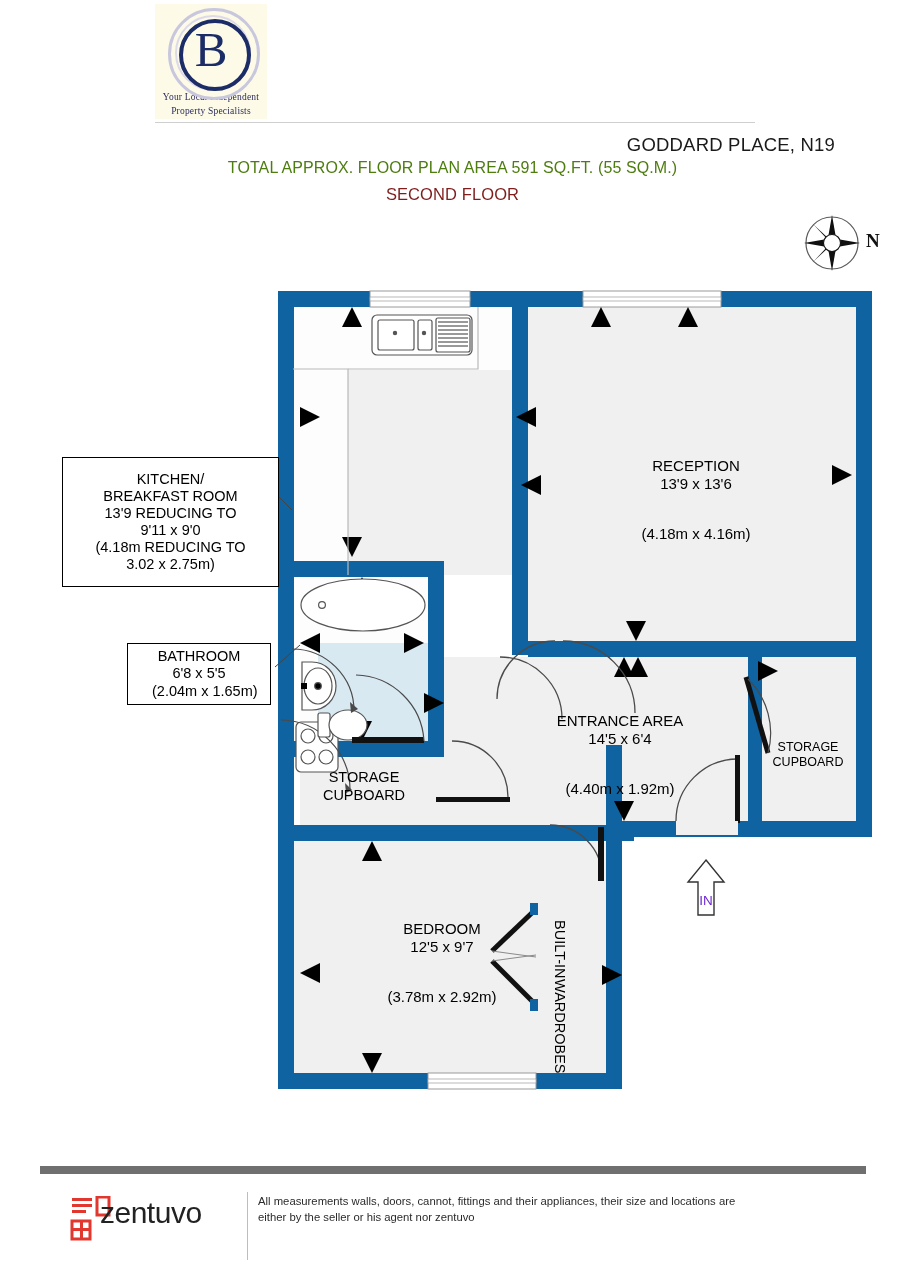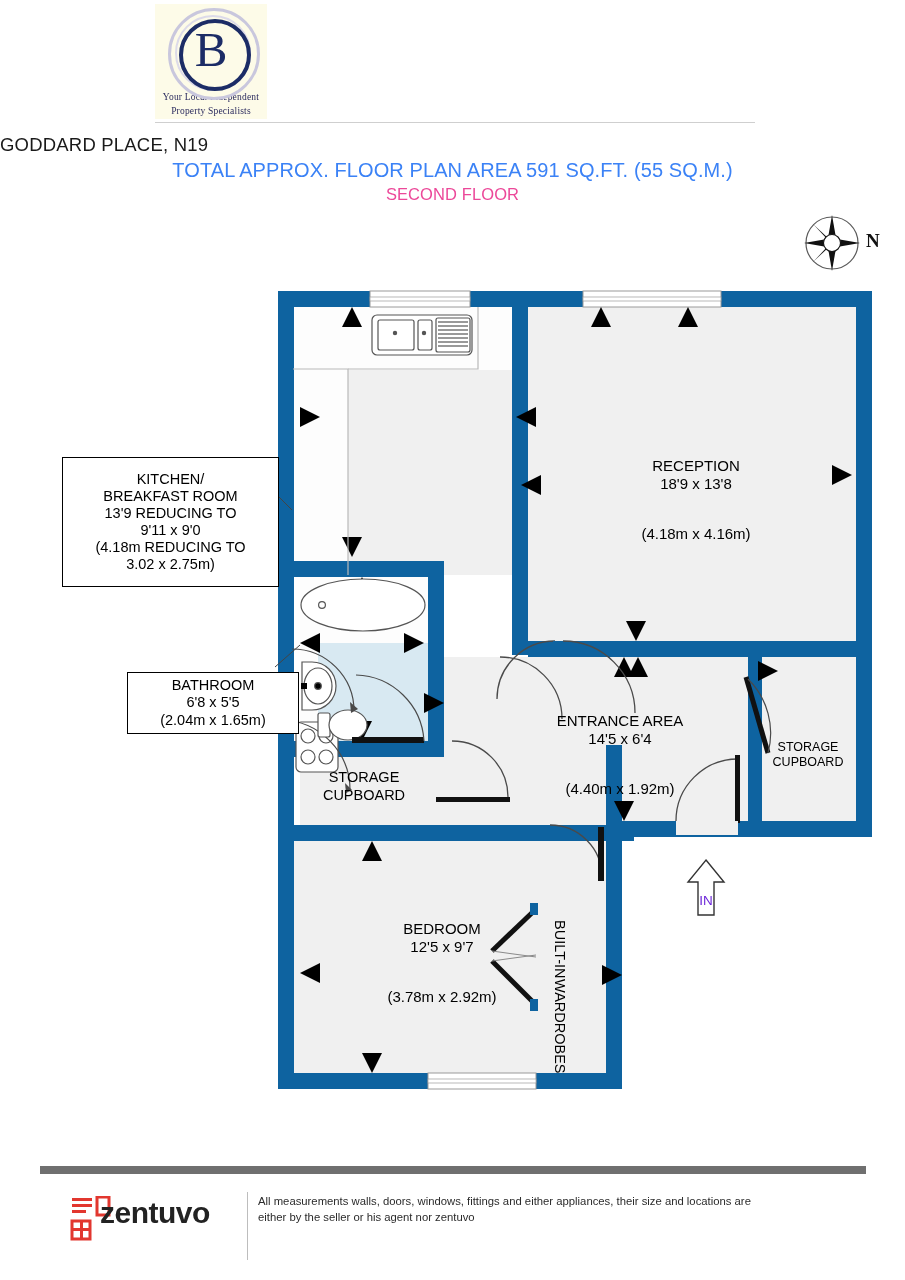--- a/index.html
+++ b/index.html
@@ -36,30 +36,30 @@
     font-family:"Liberation Serif", serif;
     font-size:9.5px;color:#2b2b5e;letter-spacing:.2px;line-height:1.45;text-align:center;
     width:100%;
   }
   #logo-rule{
     left:155px;top:122px;width:600px;height:1px;background:#cfcfcf;
   }
 
   
   #title-main{
-    left:0;top:134px;width:835px;text-align:left;
+    left:0;top:134px;width:835px;text-align:right;
     font-size:18.5px;color:#1a1a1a;letter-spacing:.2px;font-weight:400;
   }
   #title-area{
     left:0;top:159px;width:905px;text-align:center;
-    font-size:20px;color:#3b82f6;letter-spacing:.1px;
+    font-size:16px;color:#4d7c0f;letter-spacing:.1px;
   }
   #title-floor{
     left:0;top:185px;width:905px;text-align:center;
-    font-size:16.5px;color:#ec4899;letter-spacing:.1px;
+    font-size:16.5px;color:#7f1d1d;letter-spacing:.1px;
   }
 
   
   #compass{left:795px;top:212px;width:100px;height:62px;}
   #compass-n{
     left:866px;top:230px;
     font-family:"Liberation Serif", serif;font-size:19px;font-weight:700;color:#111;
   }
 
   
@@ -69,22 +69,22 @@
   .callout{
     border:1px solid #000;background:#fff;
     text-align:center;color:#000;box-sizing:border-box;
     padding:4px 24px;line-height:1.18;
   }
   #callout-kitchen{
     left:62px;top:457px;width:217px;height:130px;font-size:14.5px;
     display:flex;flex-direction:column;justify-content:center;
   }
   #callout-bathroom{
-    left:127px;top:643px;width:172px;height:62px;font-size:14.5px;
-    display:flex;flex-direction:column;justify-content:center;margin-top:29px;
+    left:127px;top:643px;width:144px;height:62px;font-size:14.5px;
+    display:flex;flex-direction:column;justify-content:center;
   }
   .callout .l{display:block;white-space:nowrap;}
 
   
   .roomlbl{
     text-align:center;color:#000;line-height:1.2;font-size:15px;white-space:nowrap;
   }
   .roomlbl .nm{display:block;}
   .roomlbl .d1{display:block;}
   .roomlbl .d2{display:block;margin-top:32px;}
@@ -102,21 +102,20 @@
     line-height:1.15;
   }
   #lbl-wardrobes span{display:block;}
 
   
   #foot-rule{left:40px;top:1166px;width:826px;height:8px;background:#6f6f6f;}
   #foot-logo{left:70px;top:1196px;width:150px;height:46px;}
   #foot-logo-text{
     left:100px;top:1196px;font-size:30px;color:#222;letter-spacing:-.5px;
     font-family:"Liberation Sans", sans-serif;
-    font-weight:bold;
   }
   #foot-div{left:247px;top:1192px;width:1px;height:68px;background:#bdbdbd;}
   #foot-text{
     left:258px;top:1194px;width:560px;font-size:11.3px;color:#2b2b2b;line-height:1.38;
   }
   #foot-text div{white-space:nowrap;}
 </style>
 </head>
 <body>
 
@@ -370,21 +369,21 @@
   <span class="l">(2.04m x 1.65m)</span>
 </div>
 
 <svg class="abs" style="left:0;top:0;width:905px;height:1280px;pointer-events:none;">
   <path d="M279 497 L292 510" stroke="#444" stroke-width="1" fill="none"></path>
   <path d="M275 667 L300 645" stroke="#444" stroke-width="1" fill="none"></path>
 </svg>
 
 <div class="abs roomlbl" id="lbl-reception">
   <span class="nm">RECEPTION</span>
-  <span class="d1">18'9 x 13'8</span>
+  <span class="d1">13'9 x 13'6</span>
   <span class="d2">(4.18m x 4.16m)</span>
 </div>
 
 <div class="abs roomlbl" id="lbl-hall">
   <span class="nm">ENTRANCE AREA</span>
   <span class="d1">14'5 x 6'4</span>
   <span class="d2">(4.40m x 1.92m)</span>
 </div>
 
 <div class="abs roomlbl" id="lbl-bedroom">
@@ -419,15 +418,15 @@
     <rect x="2" y="14" width="14" height="3"></rect>
     <rect x="27" y="1" width="12" height="18" fill="none" stroke="#e2372f" stroke-width="3"></rect>
     <rect x="2" y="25" width="18" height="18" fill="none" stroke="#e2372f" stroke-width="3"></rect>
     <rect x="10" y="25" width="3" height="18"></rect>
     <rect x="2" y="32" width="18" height="3"></rect>
   </g>
 </svg>
 <div class="abs" id="foot-logo-text">zentuvo</div>
 <div class="abs" id="foot-div"></div>
 <div class="abs" id="foot-text">
-  <div>All measurements walls, doors, windows, fittings and either appliances, their size and locations are</div>
+  <div>All measurements walls, doors, cannot, fittings and their appliances, their size and locations are</div>
   <div>either by the seller or his agent nor zentuvo</div>
 </div>
 
 </body></html>

